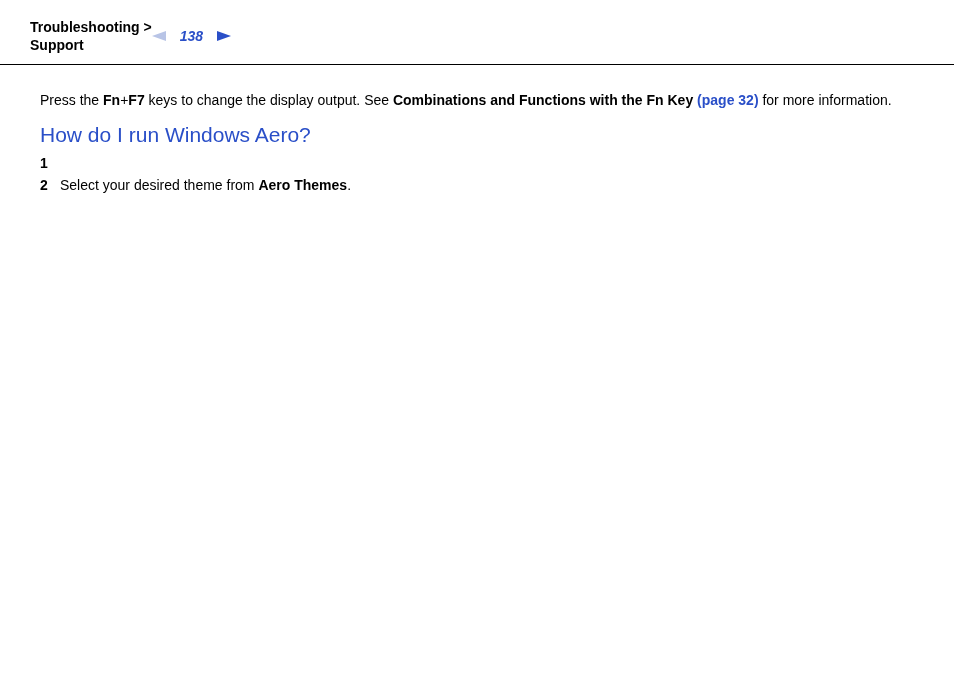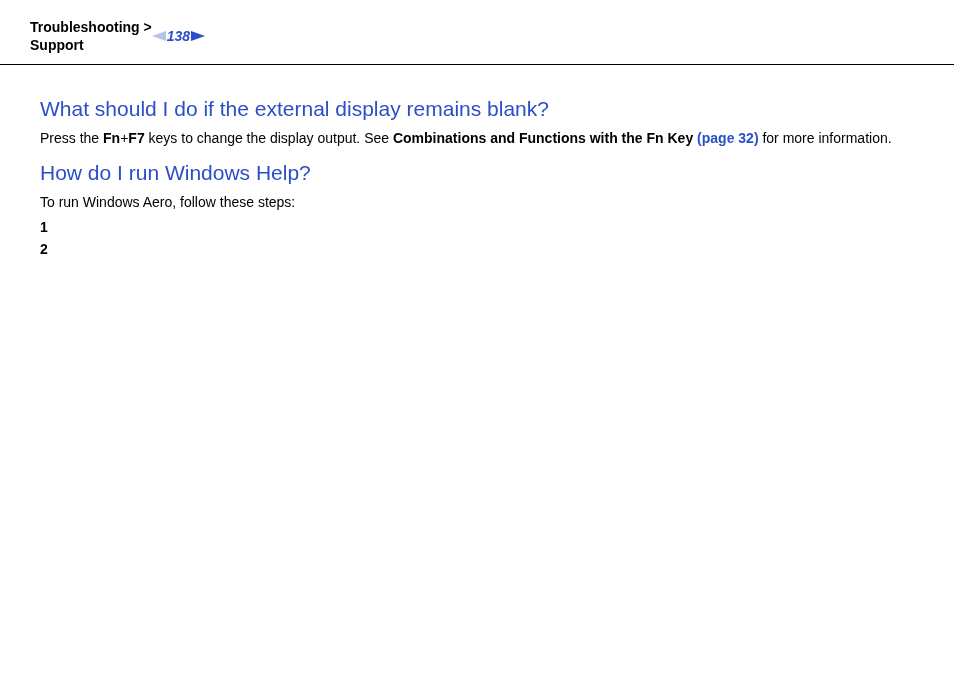--- a/index.html
+++ b/index.html
@@ -20,21 +20,21 @@
   }
   .breadcrumb {
     font-weight: bold;
     font-size: 14px;
     line-height: 1.3;
   }
   .breadcrumb .sep { font-weight: bold; }
   .page-nav {
     display: flex;
     align-items: center;
-    gap: 1px;
+    gap: 14px;
   }
   .page-number {
     color: #2a4fc8;
     font-weight: bold;
     font-style: italic;
     font-size: 14px;
   }
   .nav-arrow {
     cursor: pointer;
     display: inline-flex;
@@ -101,31 +101,32 @@
           <polygon points="0,0 0,10 14,5" fill="#2a4fc8"></polygon>
         </svg>
     </span>
   </div>
 </div>
 
 <hr class="hr">
 
 <div class="content">
 
-  <h2 class="q">What should I do if the external display remains blank?</h2>
   <p>
     <span class="n">Press the </span><span class="n b">Fn</span><span class="n">+</span><span class="n b">F7</span><span class="n"> keys to change the display output. See </span><span class="n b">Combinations and Functions with the Fn Key</span><span class="n"> </span><span class="link-ref">(page 32)</span><span class="n"> for more information.</span>
   </p>
 
-  <h2 class="q">How do I run Windows Help?</h2>
-  <p>To run Windows Aero, follow these steps:</p>
+  <h2 class="q">How do I run Windows Aero?</h2>
 
   <div class="steps">
     <div class="step">
       <div class="step-num">1</div>
     </div>
     <div class="step">
       <div class="step-num">2</div>
+      <div>
+        <span class="n">Select your desired theme from </span><span class="n b">Aero Themes</span><span class="n">.</span>
+      </div>
     </div>
   </div>
 
 
 </div>
 
 </body></html>

